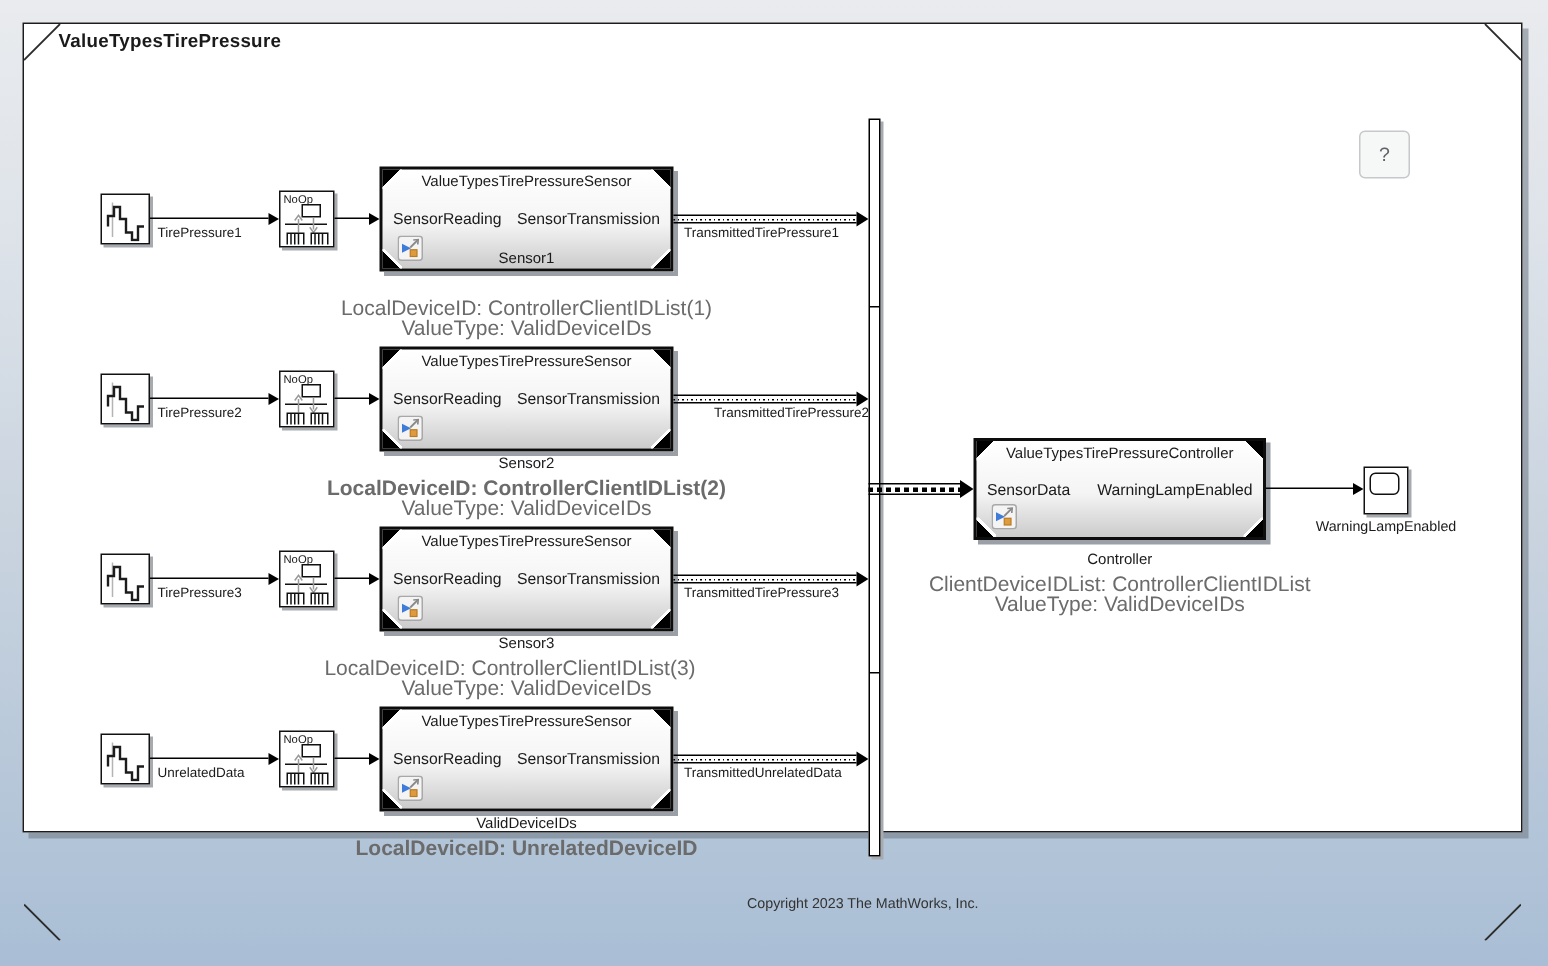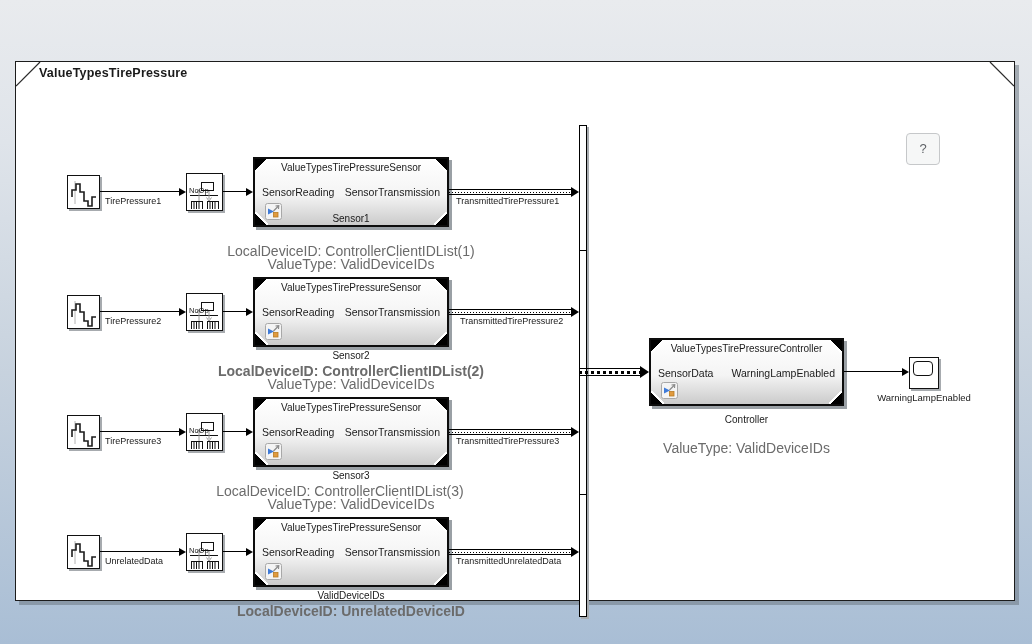--- a/index.html
+++ b/index.html
@@ -2,33 +2,33 @@
 <html><head>
 <meta charset="utf-8">
 <style>
   * { margin:0; padding:0; box-sizing:border-box; }
   html,body { width:1032px; height:644px; }
   body { font-family:"Liberation Sans", sans-serif; color:#1a1a1a; }
   .stage { position:relative; width:1032px; height:644px; overflow:hidden;
            background:linear-gradient(180deg,#e9ebee 0%,#dfe4ea 22%,#c7d2de 58%,#a9bed5 100%); }
   .canvas { position:absolute; left:15px; top:15px; width:1000px; height:540px;
             background:#ffffff; border:1px solid #1c1c1c;
-            box-shadow:4px 4px 0 rgba(110,120,132,.55);margin-top:46px; }
+            box-shadow:4px 4px 0 rgba(110,120,132,.55); }
   .chamfers { position:absolute; left:0; top:0; width:998px; height:611px; pointer-events:none; }
   .model-title { position:absolute; left:23px; top:4px; font-size:12.5px; font-weight:bold; letter-spacing:.2px; }
 
   .row { position:absolute; left:0; width:100%; height:0; }
 
   
   .srcblk { position:absolute; left:51px; top:18px; width:33px; height:34px;
             background:#fff; border:1.4px solid #111; box-shadow:2px 2px 0 #a7abaf; }
   
   .noopblk { position:absolute; left:170px; top:16px; width:37px; height:38px;
              background:#fff; border:1.4px solid #111; box-shadow:2px 2px 0 #a7abaf; }
-  .noop-label { position:absolute; left:2px; top:12px; font-size:7.5px; }
+  .noop-label { position:absolute; left:2px; top:0px; font-size:7.5px; }
 
   
   .blk { position:absolute; background:linear-gradient(180deg,#ffffff 0%,#f4f4f4 55%,#cbcbcb 100%);
          border:2px solid #0d0d0d; box-shadow:3px 3px 0 #9aa0a5; }
   .blk .c { position:absolute; width:13px; height:13px; }
   .blk .c.tl { top:0; left:0;  background:linear-gradient(135deg,#000 44%,#fff 44% 56%,transparent 56%); }
   .blk .c.tr { top:0; right:0; background:linear-gradient(225deg,#000 44%,#fff 44% 56%,transparent 56%); }
   .blk .c.bl { bottom:0; left:0;  background:linear-gradient(45deg,#000 44%,#fff 44% 56%,transparent 56%); }
   .blk .c.br { bottom:0; right:0; background:linear-gradient(315deg,#000 44%,#fff 44% 56%,transparent 56%); }
   .blk .btitle { position:absolute; left:0; right:0; top:3px; text-align:center; font-size:10px; }
@@ -186,21 +186,21 @@
         <div class="pout">SensorTransmission</div>
         <svg class="badge">
             <use href="#ref-badge"></use>
           </svg>
       </div>
       <div class="blk-name" style="left:237px; width:196px; top:73px;">Sensor2</div>
       <div class="blk-ann" style="left:187px; width:296px; top:86px;font-weight:bold;">LocalDeviceID: ControllerClientIDList(2)</div>
       <div class="blk-ann" style="left:187px; width:296px; top:99px;">ValueType: ValidDeviceIDs</div>
       <div class="busline" style="left:433px; top:32px; width:122px;"></div>
       <div class="busarr" style="left:555px; top:30px;"></div>
-      <div class="sig-label" style="left:444px; top:39px;">TransmittedTirePressure2</div>
+      <div class="sig-label" style="left:460px; top:39px;">TransmittedTirePressure2</div>
     </div>
 
     <div class="row" style="top:335px">
       <div class="srcblk">
         <svg width="30" height="31">
             <use href="#wave-icon"></use>
           </svg>
       </div>
       <div class="wire" style="left:84px; top:34px; width:79px;"></div>
       <div class="arr" style="left:163px; top:31px;"></div>
@@ -283,20 +283,21 @@
       <span class="c bl"></span>
       <span class="c br"></span>
       <div class="btitle">ValueTypesTirePressureController</div>
       <div class="pin">SensorData</div>
       <div class="pout">WarningLampEnabled</div>
       <svg class="badge">
           <use href="#ref-badge"></use>
         </svg>
     </div>
     <div class="blk-name" style="left:633px; width:195px; top:352px;">Controller</div>
+    <div class="blk-ann" style="left:583px; width:295px; top:365px;">ClientDeviceIDList: ControllerClientIDList</div>
     <div class="blk-ann" style="left:583px; width:295px; top:378px;">ValueType: ValidDeviceIDs</div>
 
     <div class="wire" style="left:828px; top:309px; width:58px;"></div>
     <div class="arr" style="left:886px; top:306px;"></div>
 
     <div class="scopeblk">
       <div class="scope-screen"></div>
     </div>
     <div class="scope-label">WarningLampEnabled</div>
 

